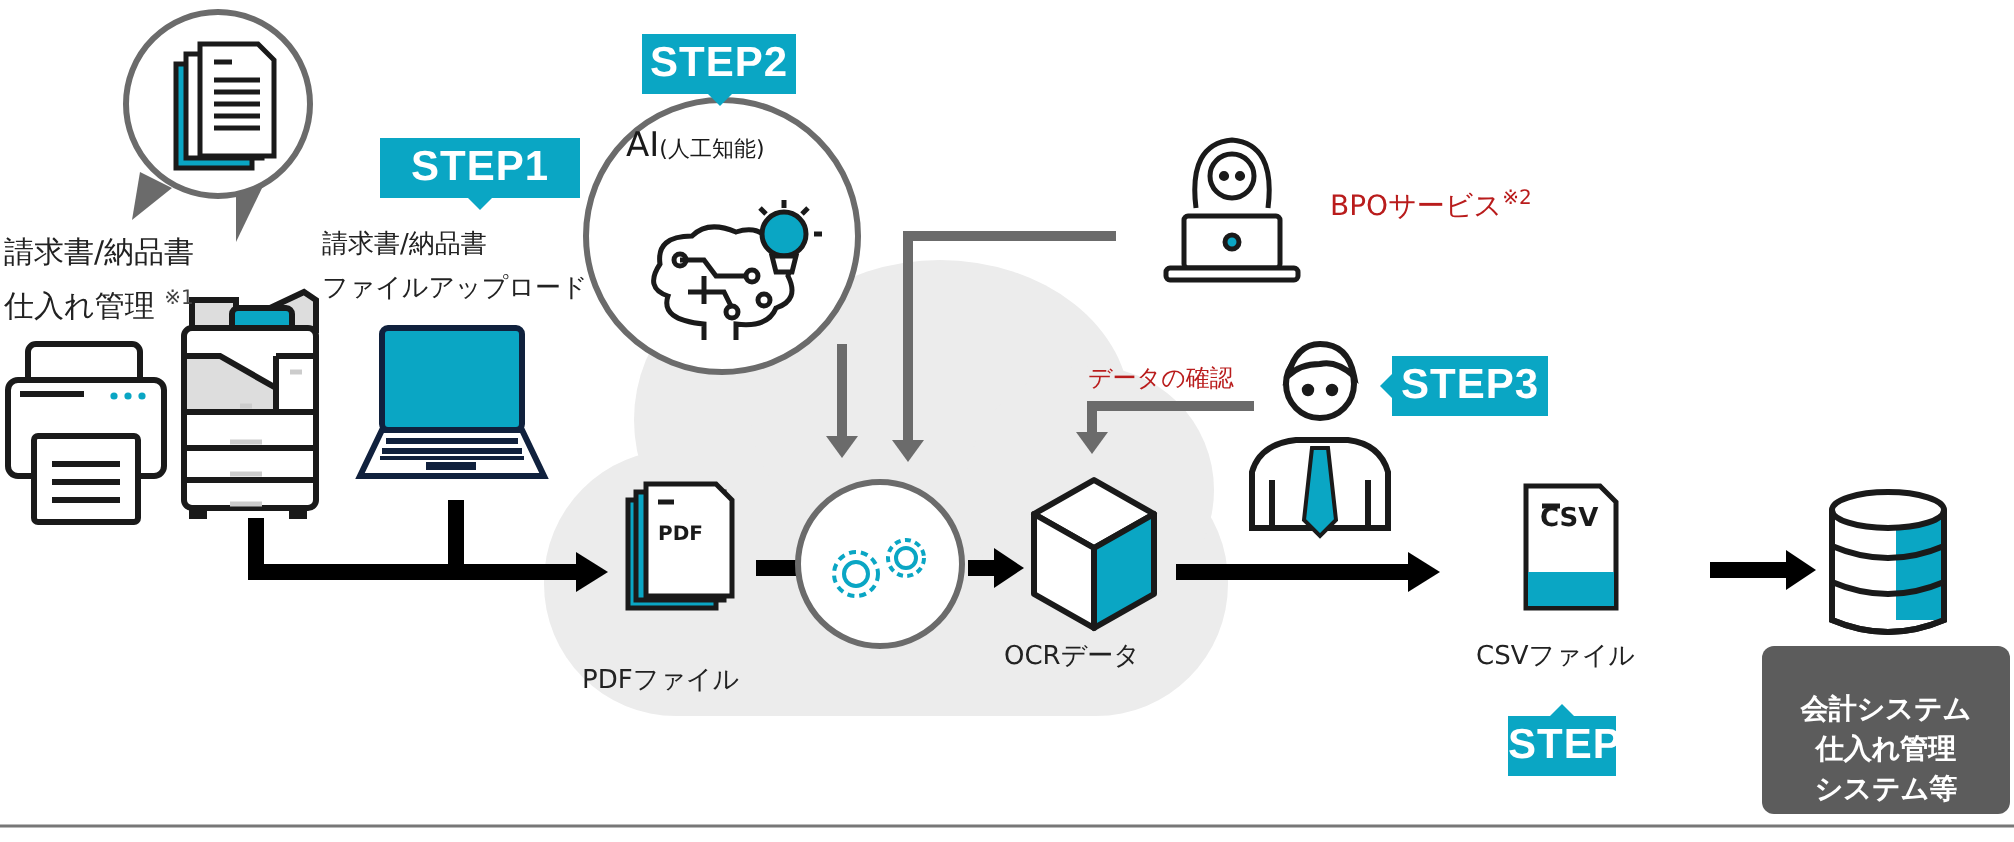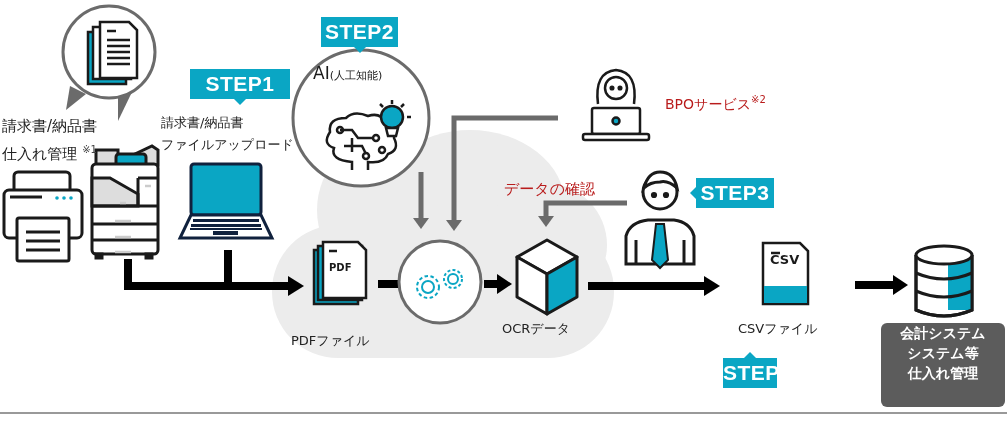--- a/index.html
+++ b/index.html
@@ -9,21 +9,21 @@
   .txt { font-size:13px; line-height:18px; white-space:nowrap; color:#222; }
   .txt-lg { font-size:14px; line-height:22px; white-space:nowrap; color:#b91c1c; }
   .step { position:absolute; background:#0aa6c4; color:#fff; font-family:"Liberation Sans",sans-serif;
           font-weight:bold; font-size:21px; letter-spacing:0.5px; text-align:center; line-height:30px; height:30px; }
   .step .tip { position:absolute; width:0; height:0; border:6px solid transparent; }
   .tip-down { left:50%; bottom:-12px; margin-left:-6px; border-top-color:#0aa6c4 !important; }
   .tip-up { left:50%; top:-12px; margin-left:-6px; border-bottom-color:#0aa6c4 !important; }
   .tip-left { top:50%; left:-12px; margin-top:-6px; border-right-color:#0aa6c4 !important; }
   .sysbox { position:absolute; left:881px; top:323px; width:124px; height:84px; background:#5c5c5c;
             border-radius:6px; color:#fff; font-weight:bold; font-size:14px; line-height:20px;
-            text-align:center; padding-top:0; box-sizing:border-box; }
+            text-align:center; padding-top:22px; box-sizing:border-box; }
   .sysbox span { display:block; }
   svg { position:absolute; left:0; top:0; }
 </style>
 </head>
 <body>
 
 <svg width="1007" height="421" viewBox="0 0 1007 421">
 
   <g fill="#ececec">
     <rect x="272" y="225" width="342" height="133" rx="66"></rect>
@@ -211,21 +211,21 @@
   <span class="tip tip-down"></span>
 </div>
 <div class="step" style="left:321px;top:17px;width:77px;">
   <span>STEP2</span>
   <span class="tip tip-down"></span>
 </div>
 <div class="step" style="left:696px;top:178px;width:78px;">
   <span>STEP3</span>
   <span class="tip tip-left"></span>
 </div>
-<div class="step" style="left:723px;top:358px;width:54px;">
+<div class="step" style="left:754px;top:358px;width:54px;">
   <span>STEP4</span>
   <span class="tip tip-up"></span>
 </div>
 
 <div class="abs txt" style="left:2px;top:114px;font-size:15px;line-height:24px;">
   <div>請求書/納品書</div>
   <div><span>仕入れ管理</span> <sup style="font-size:10px;color:#444;">※1</sup></div>
 </div>
 
 <div class="abs txt" style="left:161px;top:112px;line-height:22px;">
@@ -236,25 +236,25 @@
 <div class="abs" style="left:313px;top:62px;">
   <div style="font-size:17px;line-height:22px;white-space:nowrap;">
     <span>AI</span><span style="font-size:11px;">(人工知能)</span>
   </div>
 </div>
 
 <div class="abs txt-lg" style="left:665px;top:86px;line-height:28px;">
   <div><span>BPOサービス</span><sup style="font-size:10px;">※2</sup></div>
 </div>
 
-<div class="abs txt-lg" style="left:504px;top:178px;font-size:15px;">データの確認</div>
+<div class="abs txt-lg" style="left:544px;top:178px;font-size:12px;">データの確認</div>
 
 <div class="abs" style="left:329px;top:262px;font-weight:bold;font-size:10px;">PDF</div>
 <div class="abs txt" style="left:291px;top:332px;">PDFファイル</div>
 <div class="abs txt" style="left:502px;top:320px;">OCRデータ</div>
 <div class="abs" style="left:770px;top:252px;font-weight:bold;font-size:13px;">CSV</div>
 <div class="abs txt" style="left:738px;top:320px;">CSVファイル</div>
 
 <div class="sysbox">
   <span>会計システム</span>
+  <span>仕入れ管理</span>
   <span>システム等</span>
-  <span>仕入れ管理</span>
 </div>
 
 </body></html>

